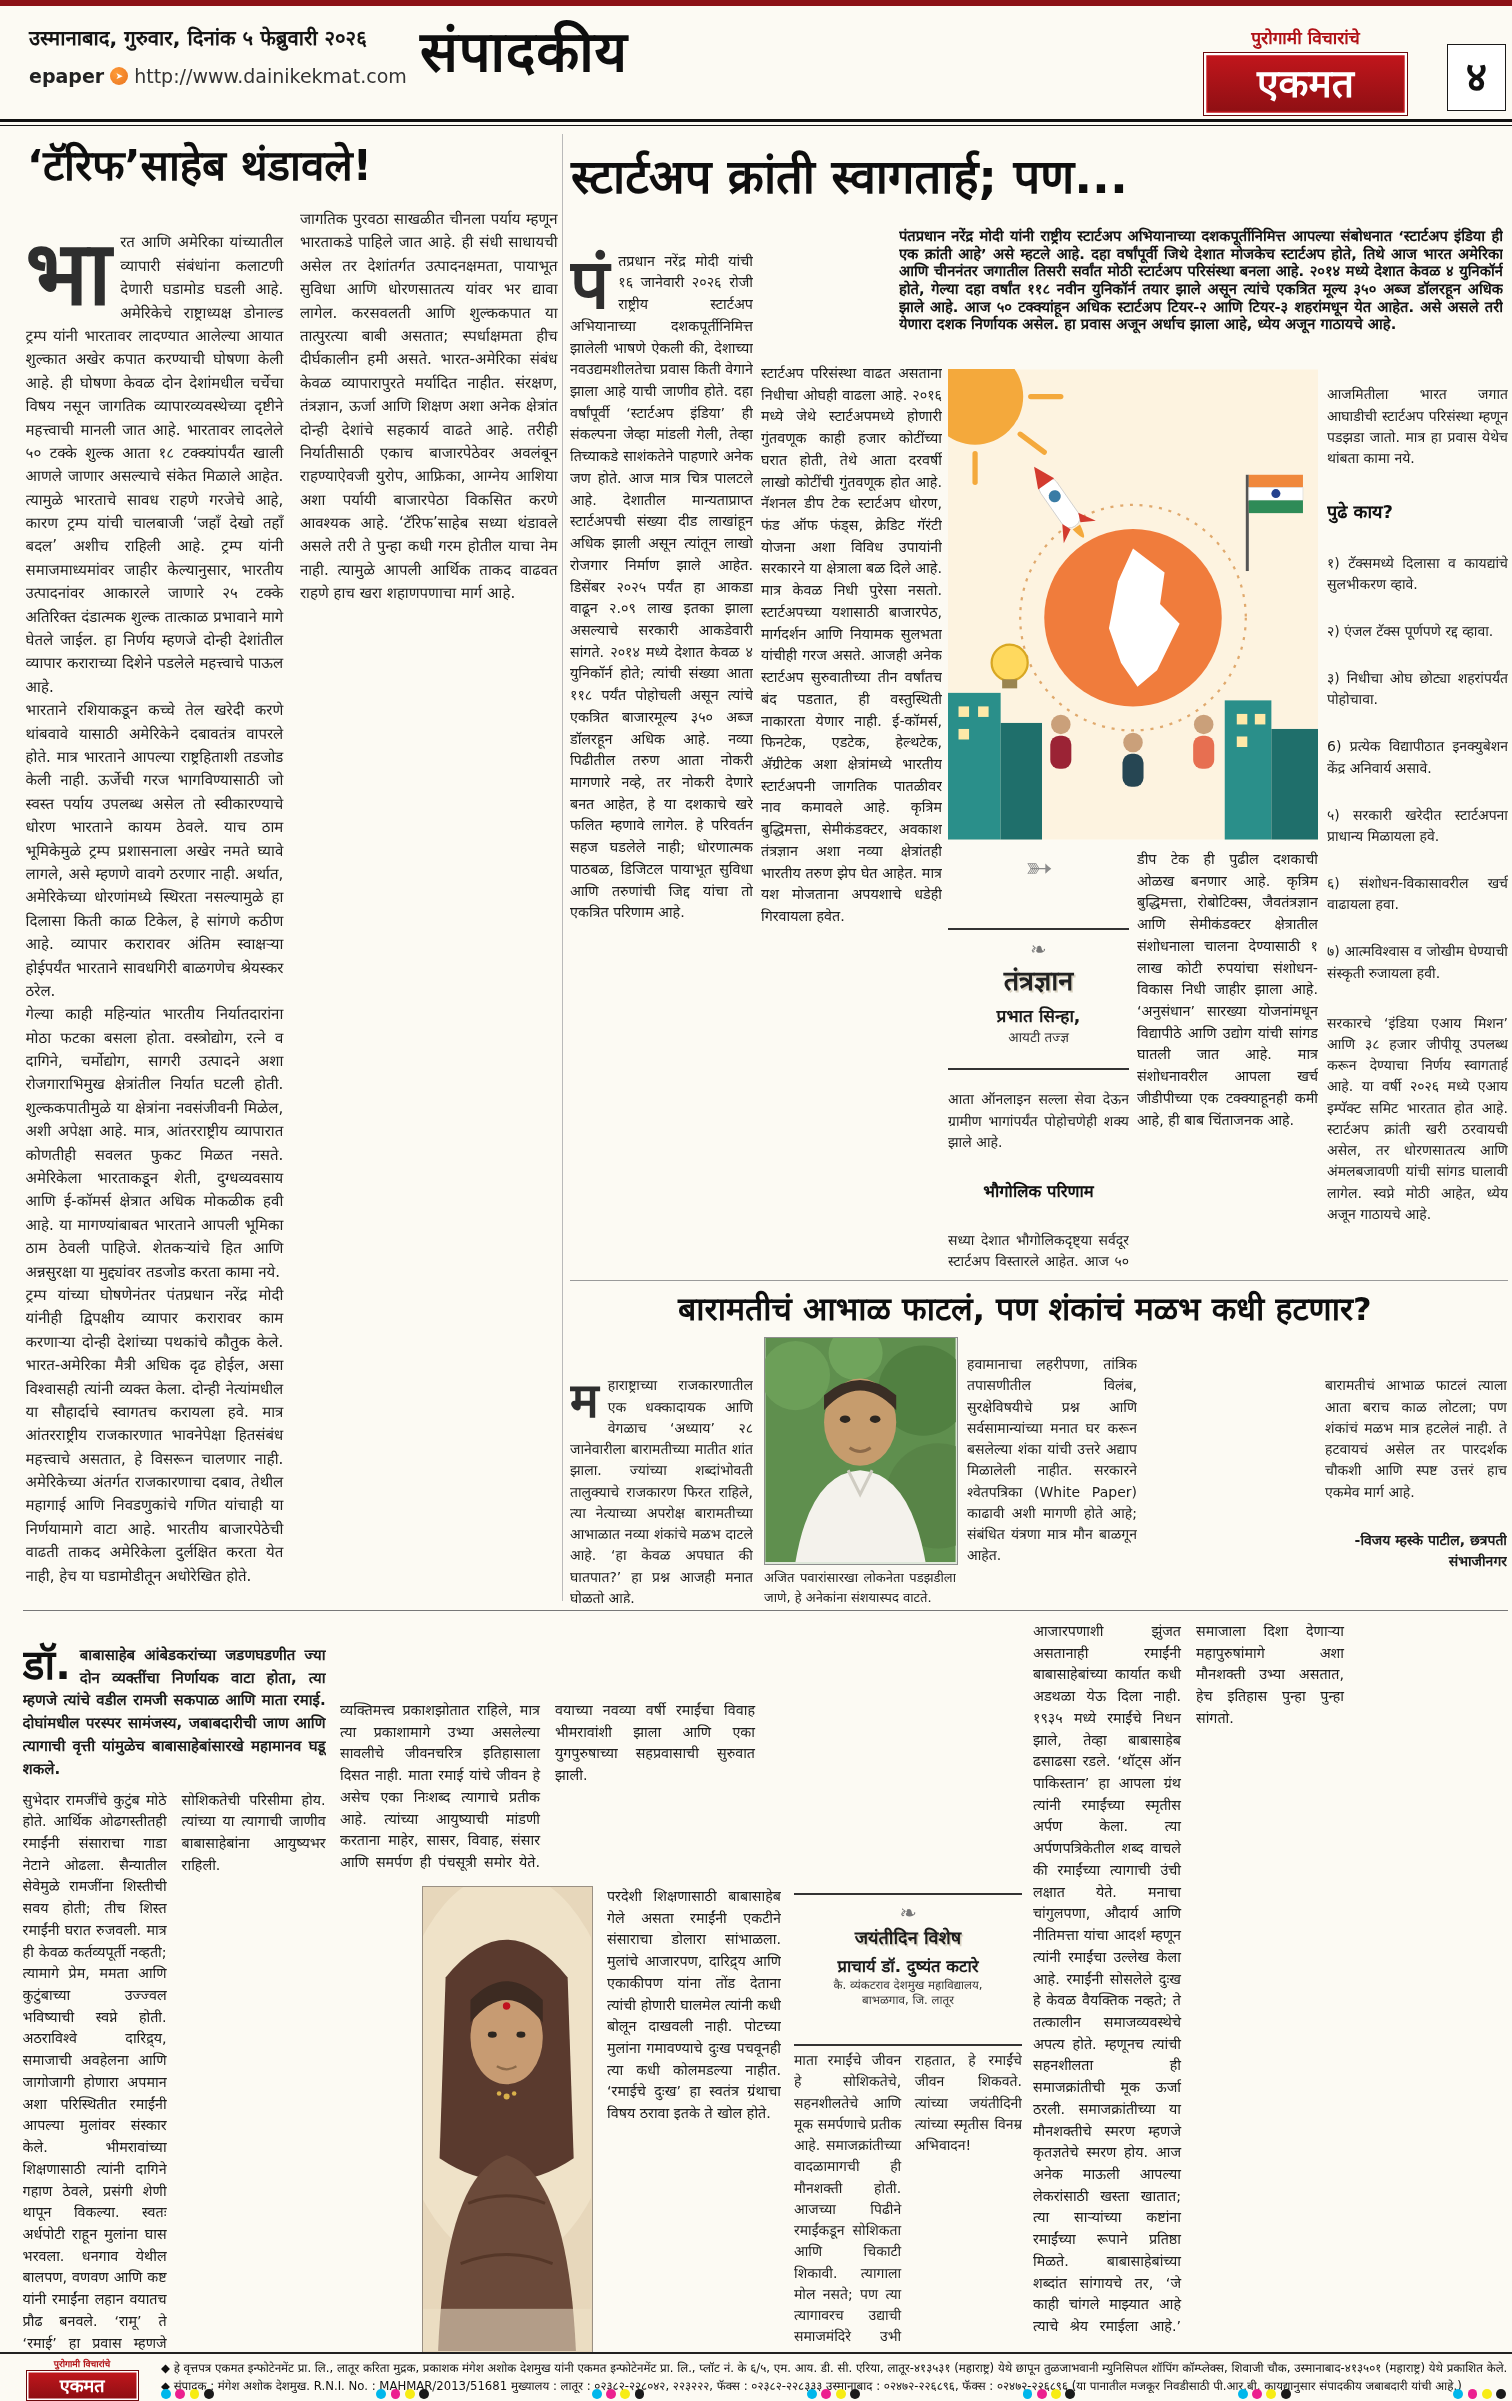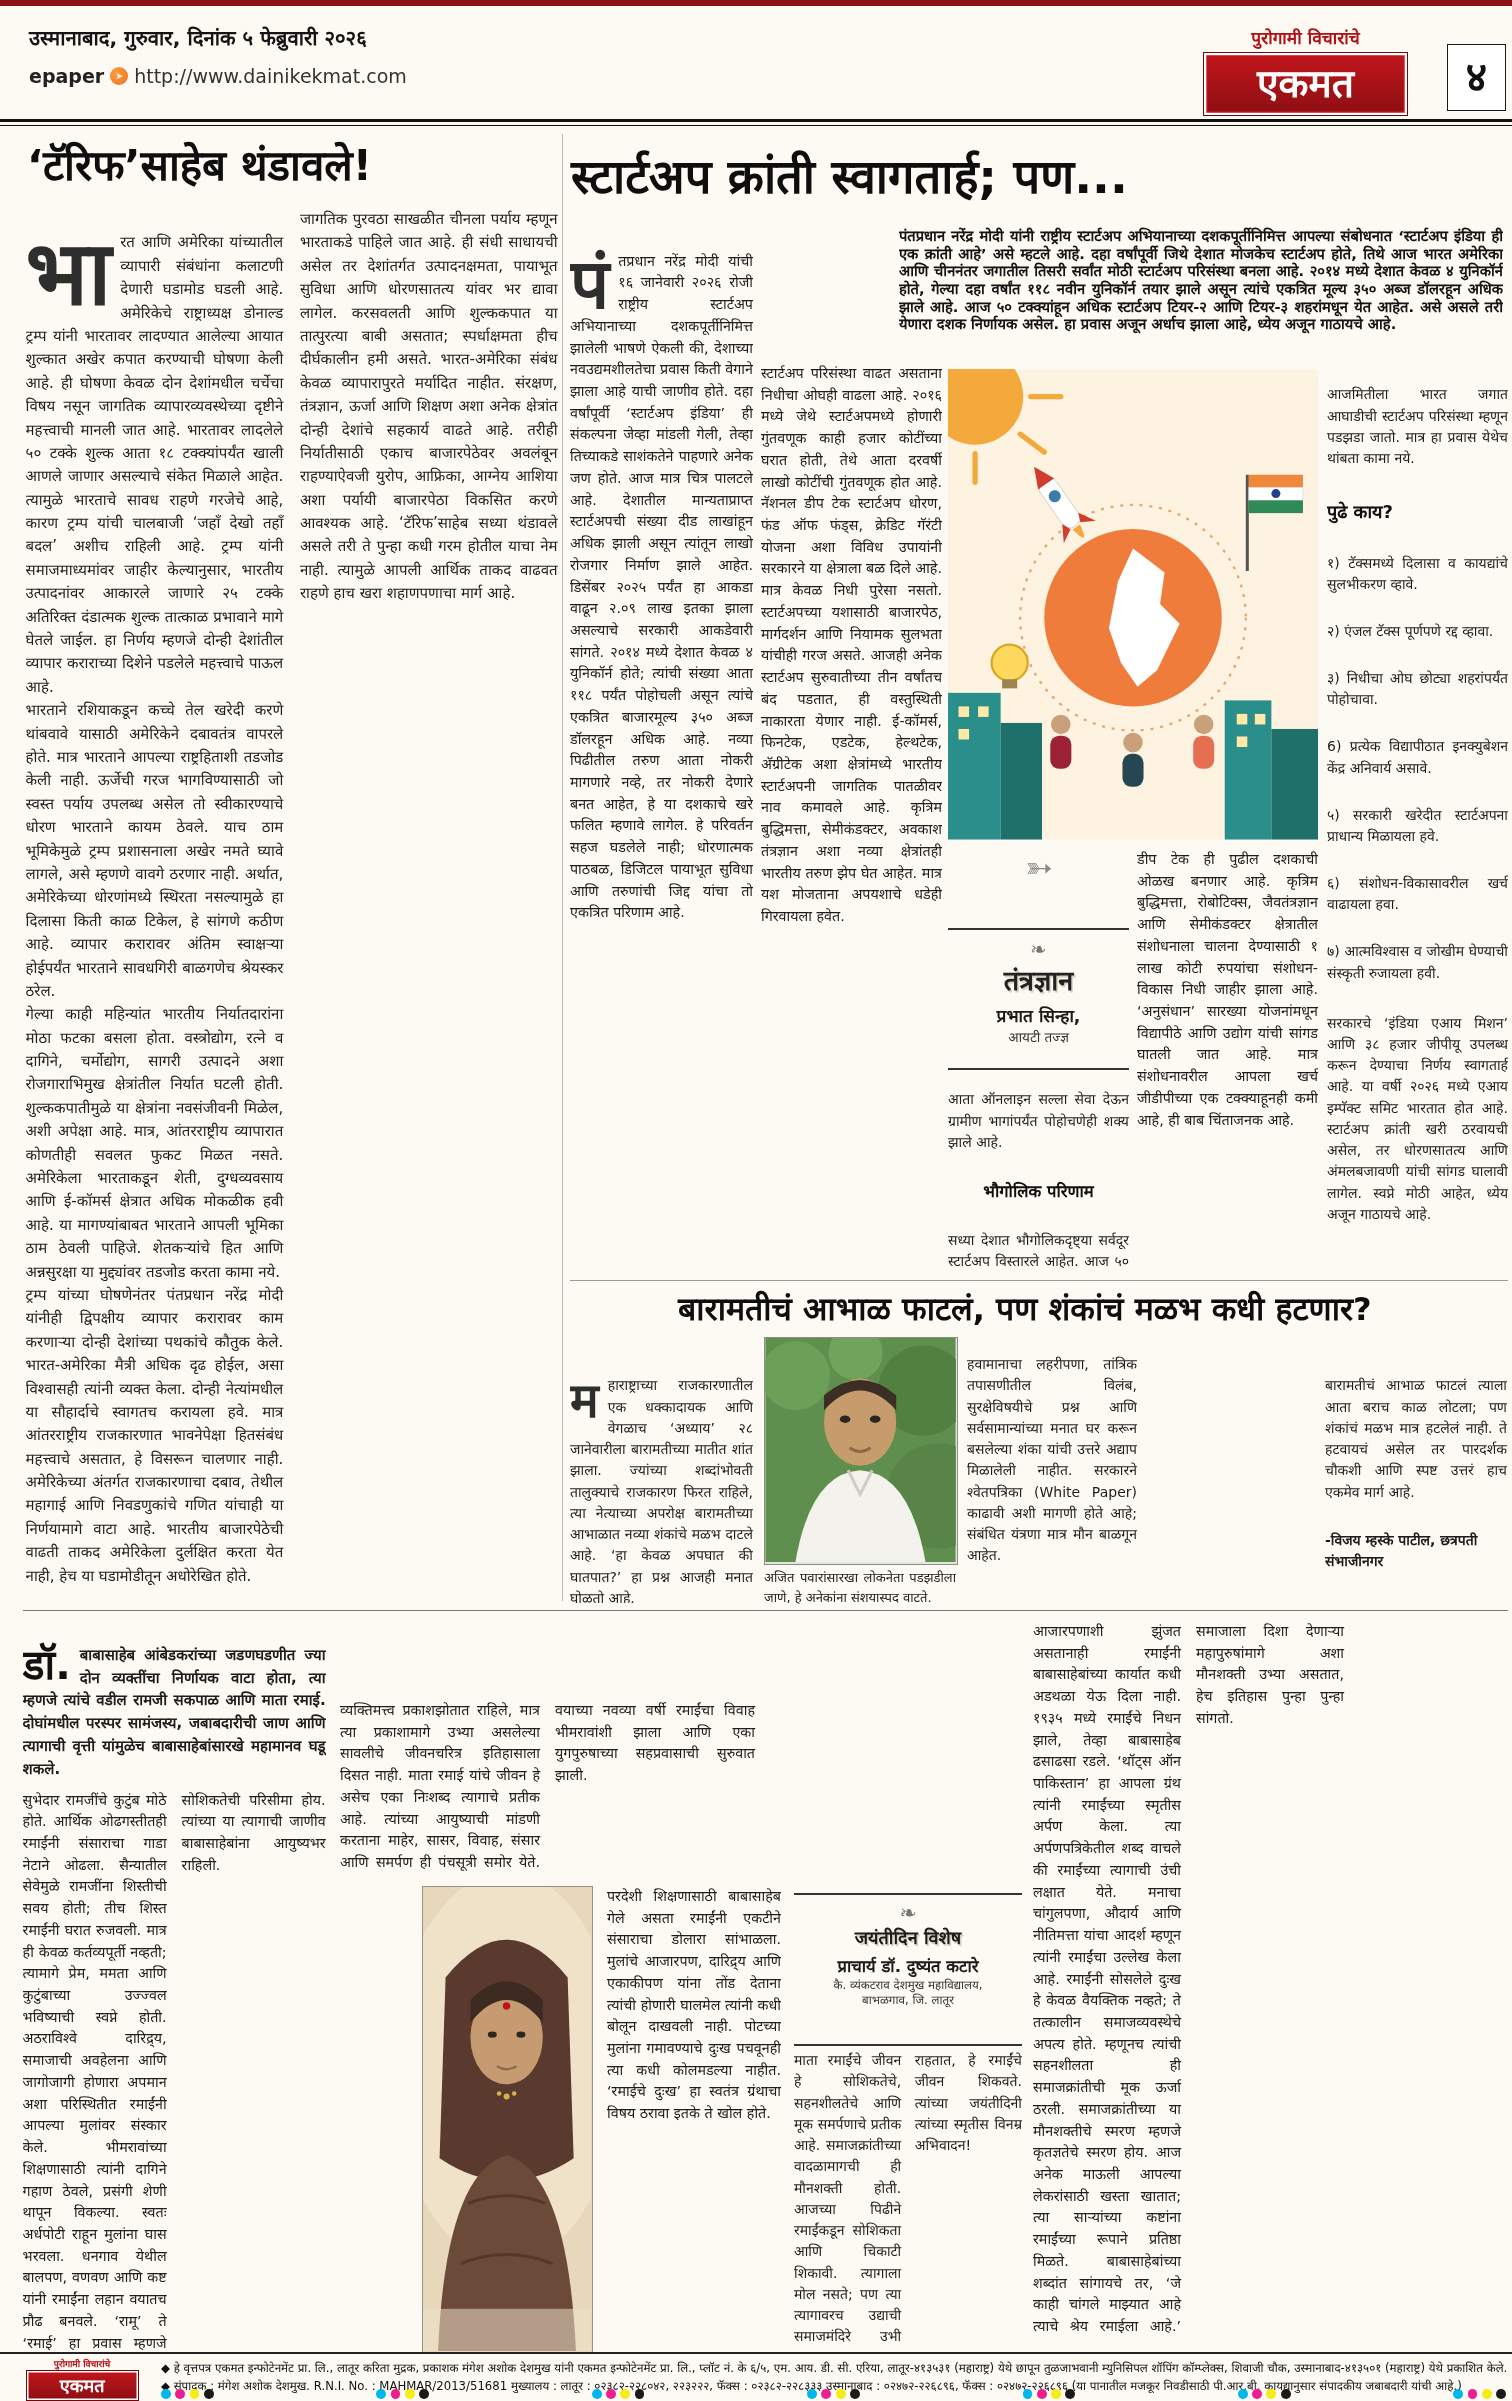--- a/index.html
+++ b/index.html
@@ -14,37 +14,38 @@
   .vrule{width:0.8px;background:#b9b9b9;}
   .masthead-box{background:linear-gradient(#c3161c,#8c0f13);color:#fff;font-weight:bold;
       text-align:center;border:1.5px solid #6d090c;box-shadow:inset 0 0 0 2.3px #fff,inset 0 0 0 3.8px #c3161c;}
   .pageno-box{border:1.5px solid #1a1a1a;background:#fff;text-align:center;font-weight:bold;color:#111;}
   .boxed{border-top:2.3px double #333;border-bottom:2.3px double #333;text-align:center;background:#fcfaf3;}
   .orn{flex:1;border-top:1.5px solid #3a3a3a;height:0;margin:0 12px;}
   .dotrow{display:flex;justify-content:space-between;align-items:center;}
   .dgrp{display:flex;gap:4.5px;}
   .dot{width:9.8px;height:9.8px;border-radius:50%;display:inline-block;}
   .c{background:#00b7eb}.m{background:#ec1f8f}.y{background:#f7ec13}.k{background:#1a1a1a}
-  .byline{font-weight:bold;text-align:left;white-space:pre-line;}
+  .byline{font-weight:bold;text-align:right;white-space:pre-line;}
   .leadbold{font-weight:bold;}
   svg{display:block;}
 </style>
 </head>
 <body>
 
 <div class="page">
 
   <div class="abs" style="left:0;top:0;width:1512px;height:6px;background:#8c1216;"></div>
 
   <div class="abs" style="left:29px;top:22.6px;width:467px;font-size:20.3px;font-weight:bold;color:#151515;">उस्मानाबाद, गुरुवार, दिनांक ५ फेब्रुवारी २०२६</div>
   <div class="abs" style="left:29px;top:65px;font-size:19px;color:#222;display:flex;align-items:center;gap:6px;">
     <span style="font-weight:bold;">epaper</span>
     <span class="abs0" style="position:static;width:18px;height:18px;border-radius:50%;background:radial-gradient(circle at 35% 35%,#ff9c3a,#e8731e);color:#fff;font-size:9px;display:inline-flex;align-items:center;justify-content:center;">➤</span>
     <span style="color:#333;">http://www.dainikekmat.com</span>
   </div>
+  <div class="abs headline" style="left:420px;top:21px;width:256px;font-size:56px;letter-spacing:0.8px;">संपादकीय</div>
   <div class="abs" style="left:1203px;top:25.6px;width:205px;text-align:center;">
     <div style="font-size:17.3px;font-weight:bold;color:#b01217;margin-bottom:3px;">पुरोगामी विचारांचे</div>
     <div class="masthead-box" style="height:62px;font-size:39px;line-height:62px;">एकमत</div>
   </div>
   <div class="abs pageno-box" style="left:1447px;top:44px;width:57px;height:65px;font-size:41px;line-height:65px;">४</div>
   <div class="abs" style="left:0;top:119px;width:1512px;height:3px;background:#111;"></div>
   <div class="abs" style="left:0;top:125px;width:1512px;height:0.8px;background:#111;"></div>
 
   <div class="abs vrule" style="left:562px;top:134px;height:1467px;"></div>
 

